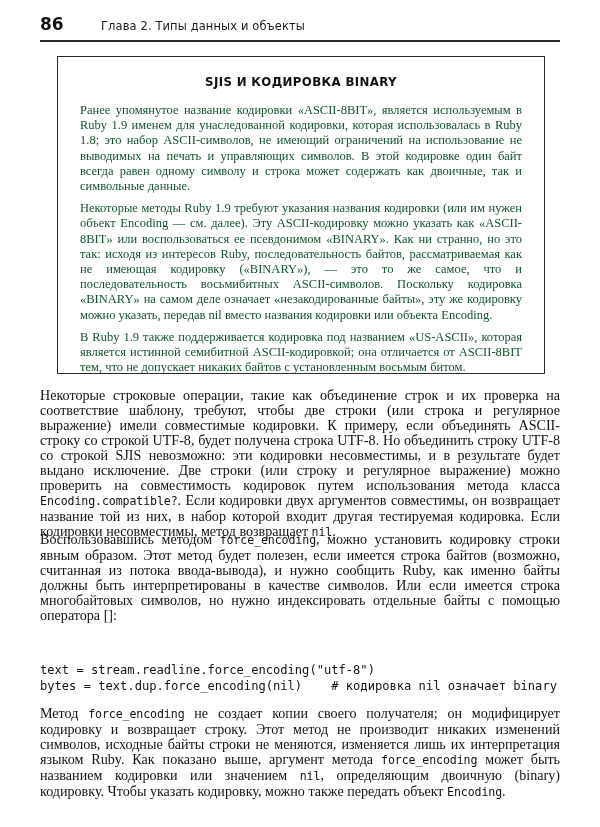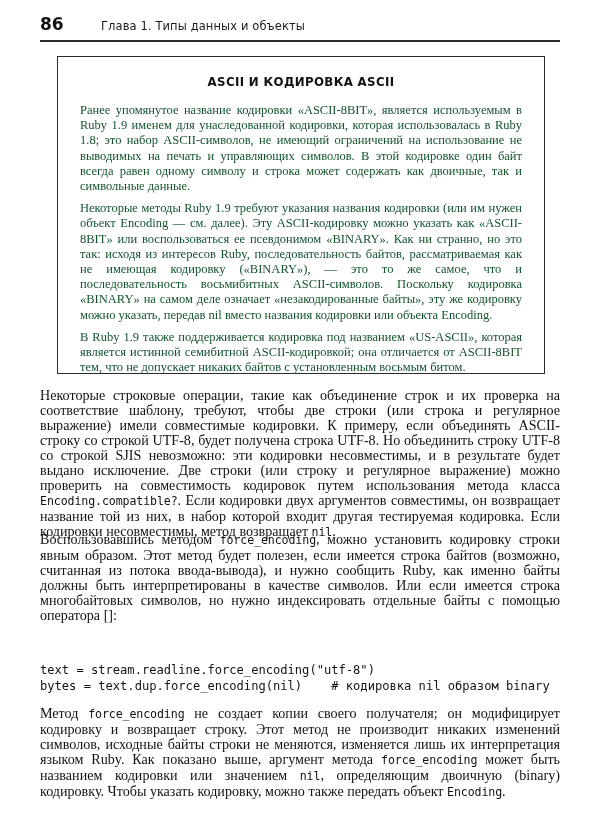--- a/index.html
+++ b/index.html
@@ -131,41 +131,41 @@
     color: #131313;
   }
 </style>
 </head>
 <body>
 
 <div class="page">
 
   <div class="runhead">
     <span class="folio">86</span>
-    <span class="chapter-title">Глава 1. Типы данных и объекты</span>
+    <span class="chapter-title">Глава 2. Типы данных и объекты</span>
   </div>
   <div class="rule"></div>
 
   <div class="sidebar-box">
-    <div class="sidebar-heading">ASCII И КОДИРОВКА ASCII</div>
+    <div class="sidebar-heading">SJIS И КОДИРОВКА BINARY</div>
     <p>Ранее упомянутое название кодировки «ASCII-8BIT», является используемым в Ruby 1.9 именем для унаследованной кодировки, которая использовалась в Ruby 1.8; это набор ASCII-символов, не имеющий ограничений на использование не выводимых на печать и управляющих символов. В этой кодировке один байт всегда равен одному символу и строка может содержать как двоичные, так и символьные данные.</p>
     <p>Некоторые методы Ruby 1.9 требуют указания названия кодировки (или им нужен объект Encoding — см. далее). Эту ASCII-кодировку можно указать как «ASCII-8BIT» или воспользоваться ее псевдонимом «BINARY». Как ни странно, но это так: исходя из интересов Ruby, последовательность байтов, рассматриваемая как не имеющая кодировку («BINARY»), — это то же самое, что и последовательность восьмибитных ASCII-символов. Поскольку кодировка «BINARY» на самом деле означает «незакодированные байты», эту же кодировку можно указать, передав nil вместо названия кодировки или объекта Encoding.</p>
     <p>В Ruby 1.9 также поддерживается кодировка под названием «US-ASCII», которая является истинной семибитной ASCII-кодировкой; она отличается от ASCII-8BIT тем, что не допускает никаких байтов с установленным восьмым битом.</p>
   </div>
 
   <div class="body-block b1">
     <p><span>Некоторые строковые операции, такие как объединение строк и их проверка на соответствие шаблону, требуют, чтобы две строки (или строка и регулярное выражение) имели совместимые кодировки. К примеру, если объединять ASCII-строку со строкой UTF-8, будет получена строка UTF-8. Но объединить строку UTF-8 со строкой SJIS невозможно: эти кодировки несовместимы, и в результате будет выдано исключение. Две строки (или строку и регулярное выражение) можно проверить на совместимость кодировок путем использования метода класса </span><code class="mono">Encoding.</code><code class="mono">compatible?</code><span>. Если кодировки двух аргументов совместимы, он возвращает название той из них, в набор которой входит другая тестируемая кодировка. Если кодировки несовместимы, метод возвращает </span><code class="mono">nil</code><span>.</span></p>
   </div>
 
   <div class="body-block b2">
     <p><span>Воспользовавшись методом </span><code class="mono">force_encoding</code><span>, можно установить кодировку строки явным образом. Этот метод будет полезен, если имеется строка байтов (возможно, считанная из потока ввода-вывода), и нужно сообщить Ruby, как именно байты должны быть интерпретированы в качестве символов. Или если имеется строка многобайтовых символов, но нужно индексировать отдельные байты с помощью оператора []:</span></p>
   </div>
 
   <div class="code-block">
     <div class="code-line">text = stream.readline.force_encoding("utf-8")</div>
-    <div class="code-line">bytes = text.dup.force_encoding(nil)    # кодировка nil образом binary</div>
+    <div class="code-line">bytes = text.dup.force_encoding(nil)    # кодировка nil означает binary</div>
   </div>
 
   <div class="body-block b3">
     <p><span>Метод </span><code class="mono">force_encoding</code><span> не создает копии своего получателя; он модифицирует кодировку и возвращает строку. Этот метод не производит никаких изменений символов, исходные байты строки не меняются, изменяется лишь их интерпретация языком Ruby. Как показано выше, аргумент метода </span><code class="mono">force_encoding</code><span> может быть названием кодировки или значением </span><code class="mono">nil</code><span>, определяющим двоичную (binary) кодировку. Чтобы указать кодировку, можно также передать объект </span><code class="mono">Encoding</code><span>.</span></p>
   </div>
 
 </div>
 
 </body></html>

